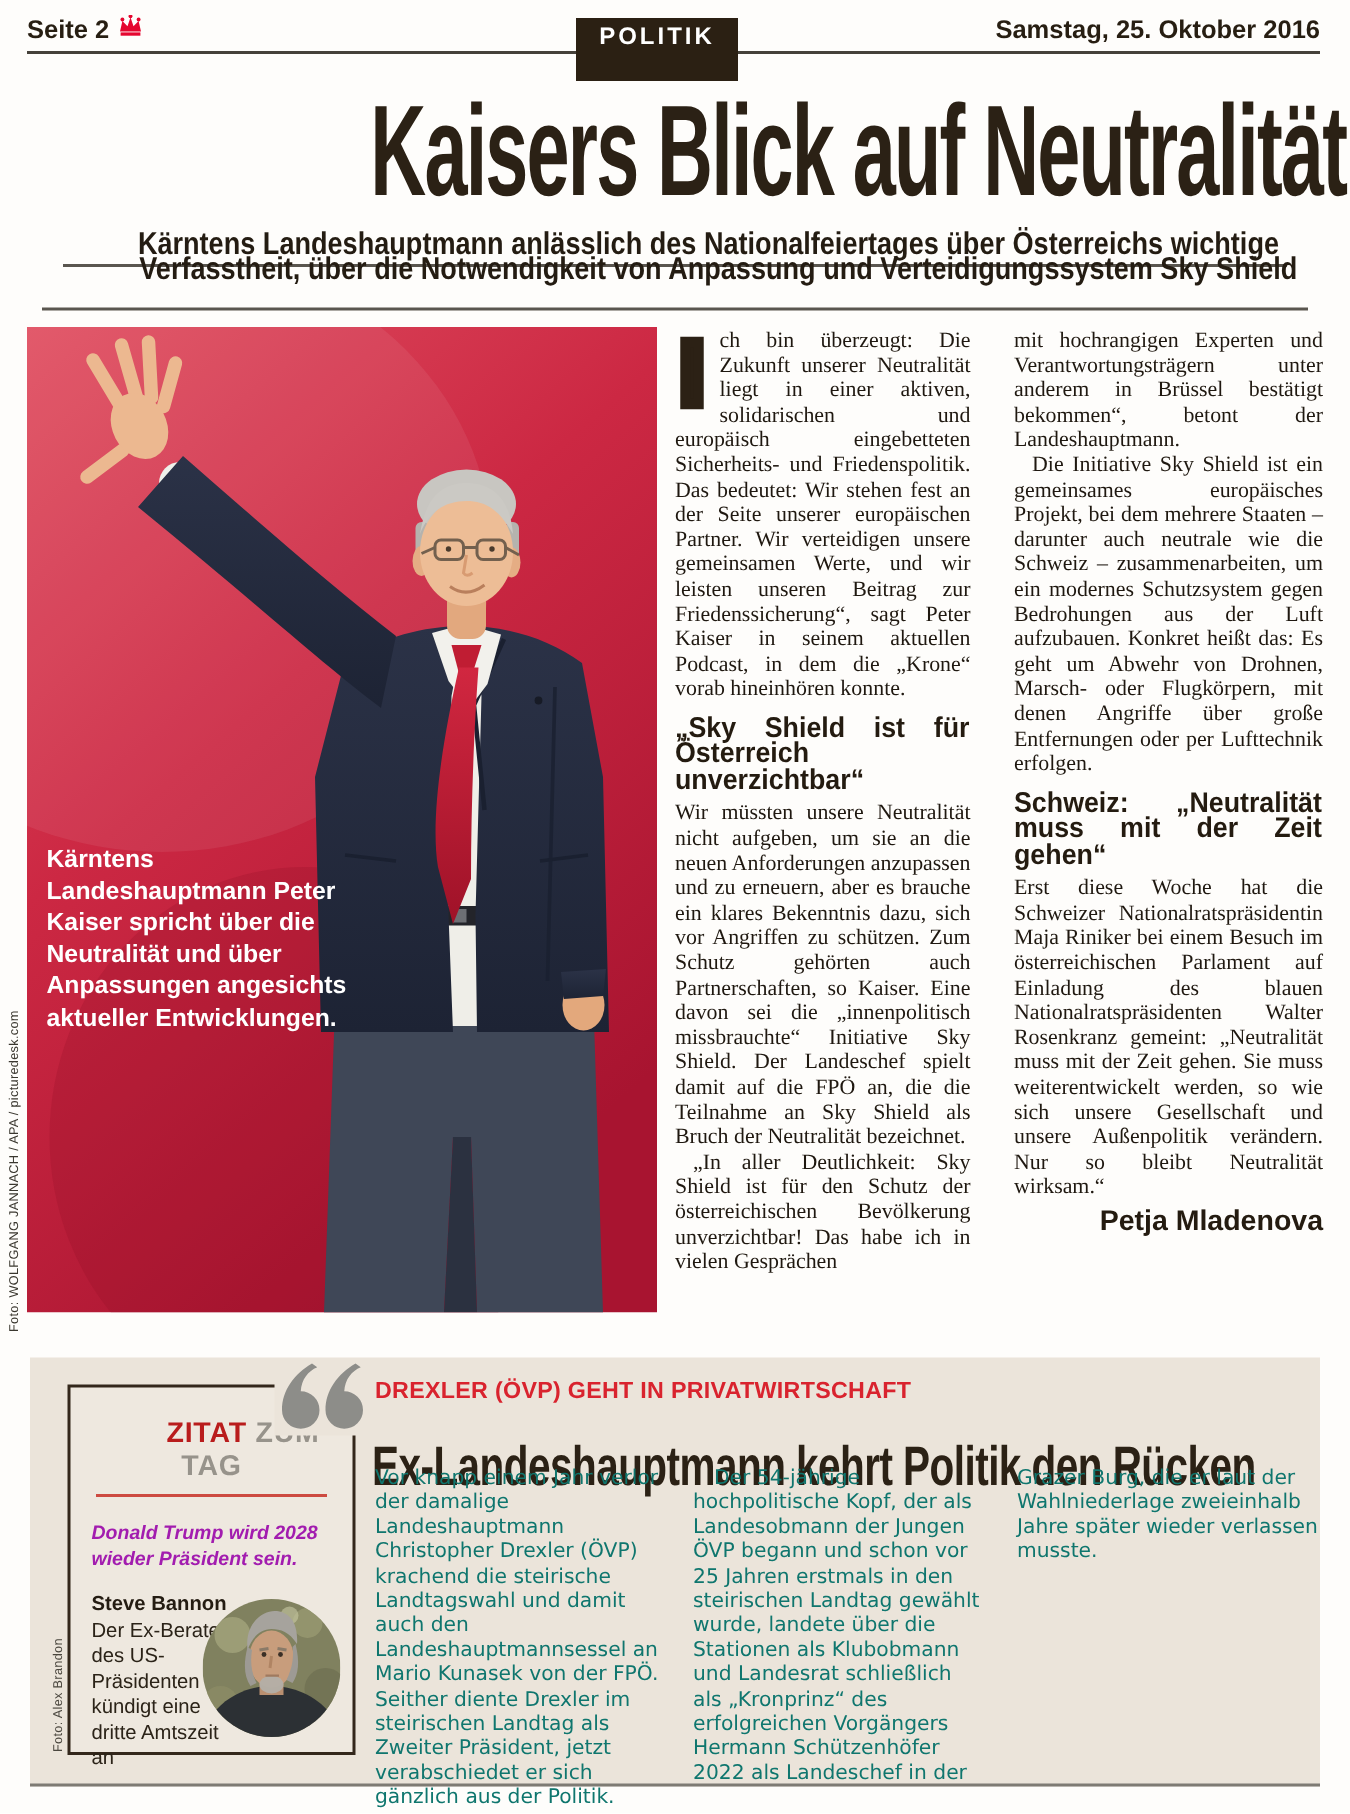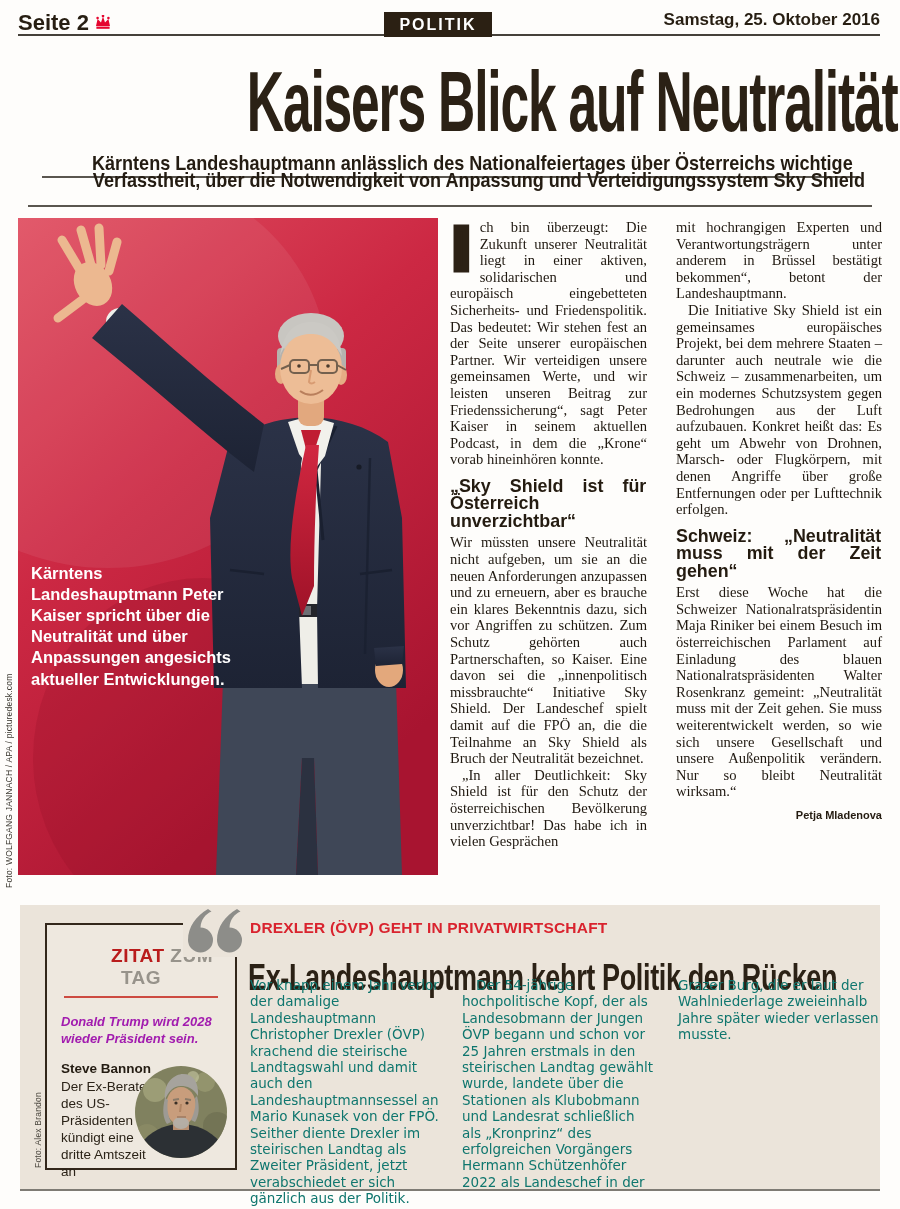--- a/index.html
+++ b/index.html
@@ -1,21 +1,21 @@
 <!DOCTYPE html>
 <html lang="de"><head>
 <meta charset="utf-8">
 <style>
   html,body{margin:0;padding:0;background:#ffffff;}
   .page{position:relative;width:900px;height:1209px;background:#fefdfb;overflow:hidden;
         font-family:"Liberation Sans",sans-serif;color:#271e12;}
   
   .hdr-rule{position:absolute;left:18px;top:34px;width:862px;height:2px;background:#45413a;}
-  .seite{position:absolute;left:18px;top:10px;font-weight:bold;font-size:22px;display:flex;align-items:flex-start;gap:5px;}
-  .badge{position:absolute;left:384px;top:12px;width:108px;height:25px;background:#2b2013;color:#fff;
+  .seite{position:absolute;left:18px;top:10px;font-weight:bold;font-size:17px;display:flex;align-items:flex-start;gap:5px;}
+  .badge{position:absolute;left:384px;top:12px;width:108px;height:42px;background:#2b2013;color:#fff;
          font-weight:bold;font-size:16px;letter-spacing:2px;text-align:center;line-height:25px;z-index:2;}
   .date{position:absolute;right:20px;top:10px;font-weight:bold;font-size:17px;}
   
   .hl-wrap{position:absolute;left:30px;top:56px;width:840px;text-align:center;}
   .hl{display:inline-block;white-space:nowrap;font-weight:bold;font-size:86px;line-height:1.05;
       letter-spacing:-2px;color:#2b2115;transform:scaleX(.60);}
   .deck{position:absolute;left:30px;width:840px;text-align:center;}
   .deck span{display:inline-block;white-space:nowrap;font-weight:bold;font-size:21px;color:#241c12;transform:scaleX(.86);}
   .deck1{top:151px;} .deck2{top:168px;}
   .rule{position:absolute;height:2px;background:#5a564f;}
@@ -35,21 +35,21 @@
         line-height:16.6px;text-align:justify;color:#1f1810;hyphens:auto;}
   .acol1{left:450px;width:197px;}
   .acol2{left:676px;width:206px;}
   .acol p{margin:0;}
   .ind{text-indent:12px;}
   .dropcap{float:left;font-family:"Liberation Sans",sans-serif;font-weight:bold;font-size:60px;
            line-height:.9;color:#2c2115;-webkit-text-stroke:7px #2c2115;margin:3px 10px 0 3px;}
   .sub{font-family:"Liberation Sans",sans-serif;font-weight:bold;font-size:19px;line-height:17.5px;
        color:#241b10;margin:9px 0 5px;}
   .sub span{display:block;width:106%;transform:scaleX(.94);transform-origin:0 0;}
-  .byline{font-family:"Liberation Sans",sans-serif;font-weight:bold;font-size:11px;text-align:right;
+  .byline{font-family:"Liberation Sans",sans-serif;font-weight:bold;font-size:19px;text-align:right;
           margin-top:7px;color:#241b10;}
   
   .panel{position:absolute;left:20px;top:905px;width:860px;height:284px;background:#ebe4da;
          border-bottom:2px solid #7e7b74;}
   
   .qbox{position:absolute;left:25px;top:18px;width:188px;height:243px;border:2px solid #33271b;background:#eee8df;}
   .qglyph{position:absolute;right:-10px;top:-18px;width:62px;height:50px;background:#ebe4da;}
   .qhead{margin-top:20px;text-align:center;font-weight:bold;font-size:19px;letter-spacing:.5px;}
   .qhead .r{color:#b91c1c;margin-left:42px;} .qhead .g{color:#97938b;}
   .qrule{margin:7px auto 0;width:154px;height:2px;background:#cd4b41;}

